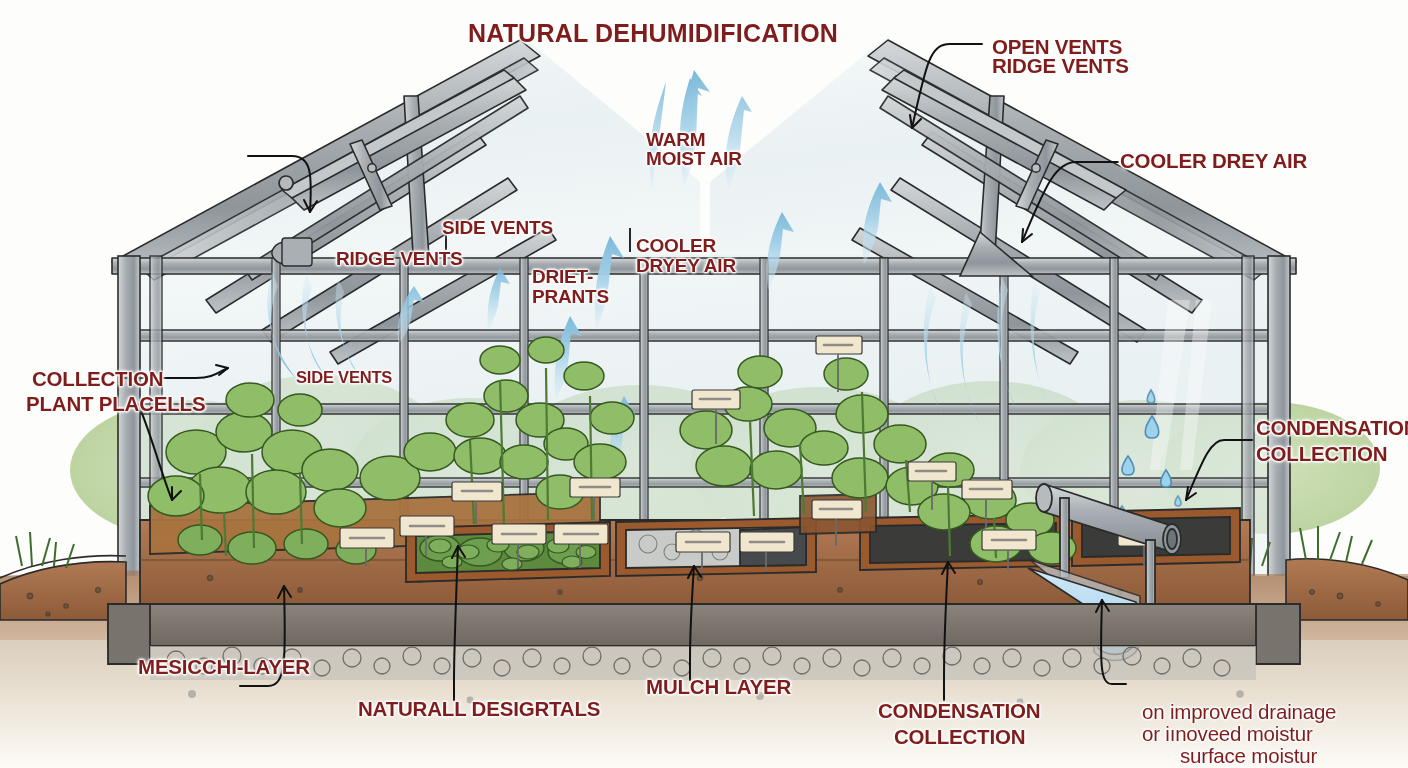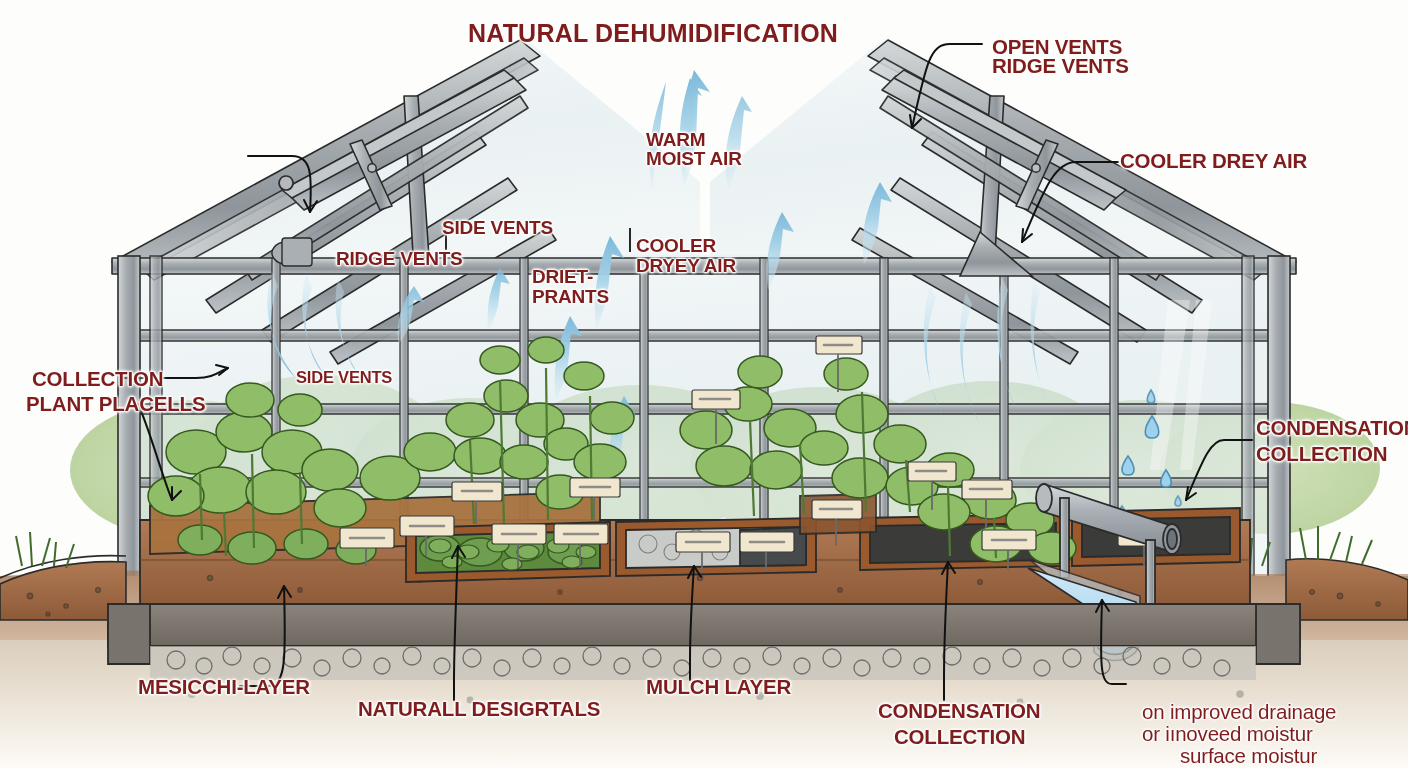--- a/index.html
+++ b/index.html
@@ -627,21 +627,21 @@
   <div class="lbl mid" style="left:532px; top:287px;">PRANTS</div>
 
   <div class="lbl small" style="left:296px; top:369px;">SIDE VENTS</div>
 
   <div class="lbl big" style="left:32px; top:368px;">COLLECTION</div>
   <div class="lbl big" style="left:26px; top:393px;">PLANT PLACELLS</div>
 
   <div class="lbl big" style="left:1256px; top:417px;">CONDENSATION</div>
   <div class="lbl big" style="left:1256px; top:443px;">COLLECTION</div>
 
-  <div class="lbl big" style="left:92px; top:676px;padding-left:46px;">MESICCHI-LAYER</div>
+  <div class="lbl big" style="left:92px; top:656px;padding-left:46px;">MESICCHI-LAYER</div>
 
   <div class="lbl big" style="left:358px; top:698px;">NATURALL DESIGRTALS</div>
 
   <div class="lbl big" style="left:646px; top:676px;">MULCH LAYER</div>
 
   <div class="lbl big" style="left:878px; top:700px;">CONDENSATION</div>
   <div class="lbl big" style="left:894px; top:726px;">COLLECTION</div>
 
   <div class="lbl big sub" style="left:1142px; top:701px;">on improved drainage</div>
   <div class="lbl big sub" style="left:1142px; top:723px;">or iınoveed moistur</div>

